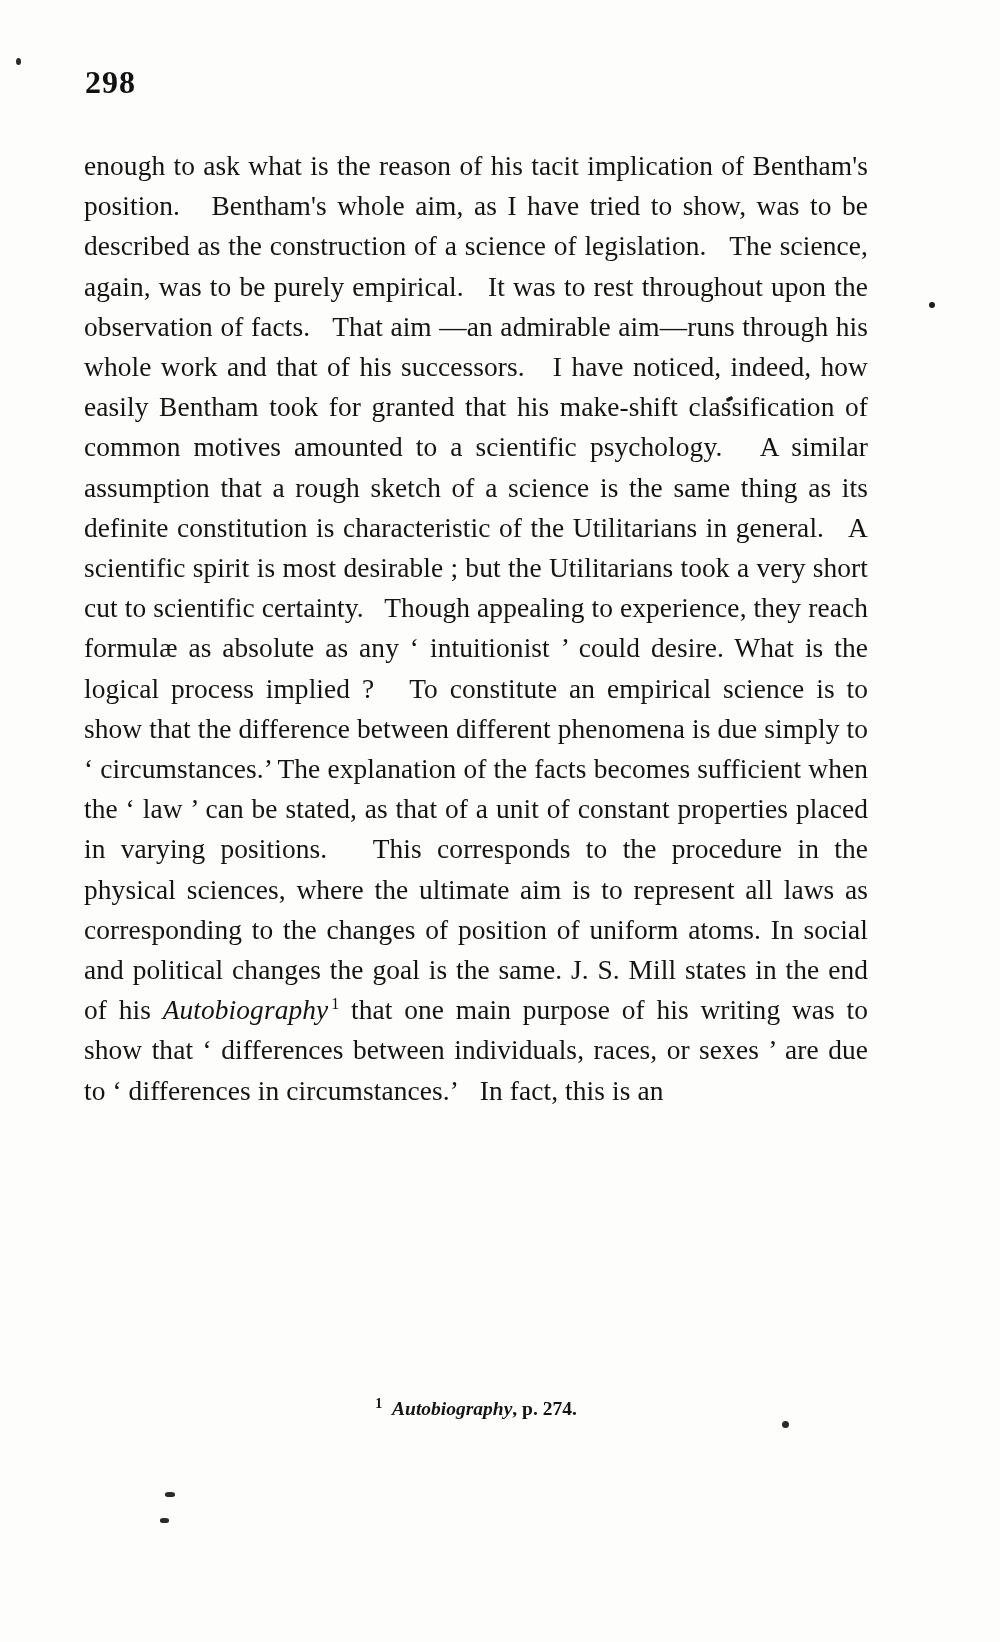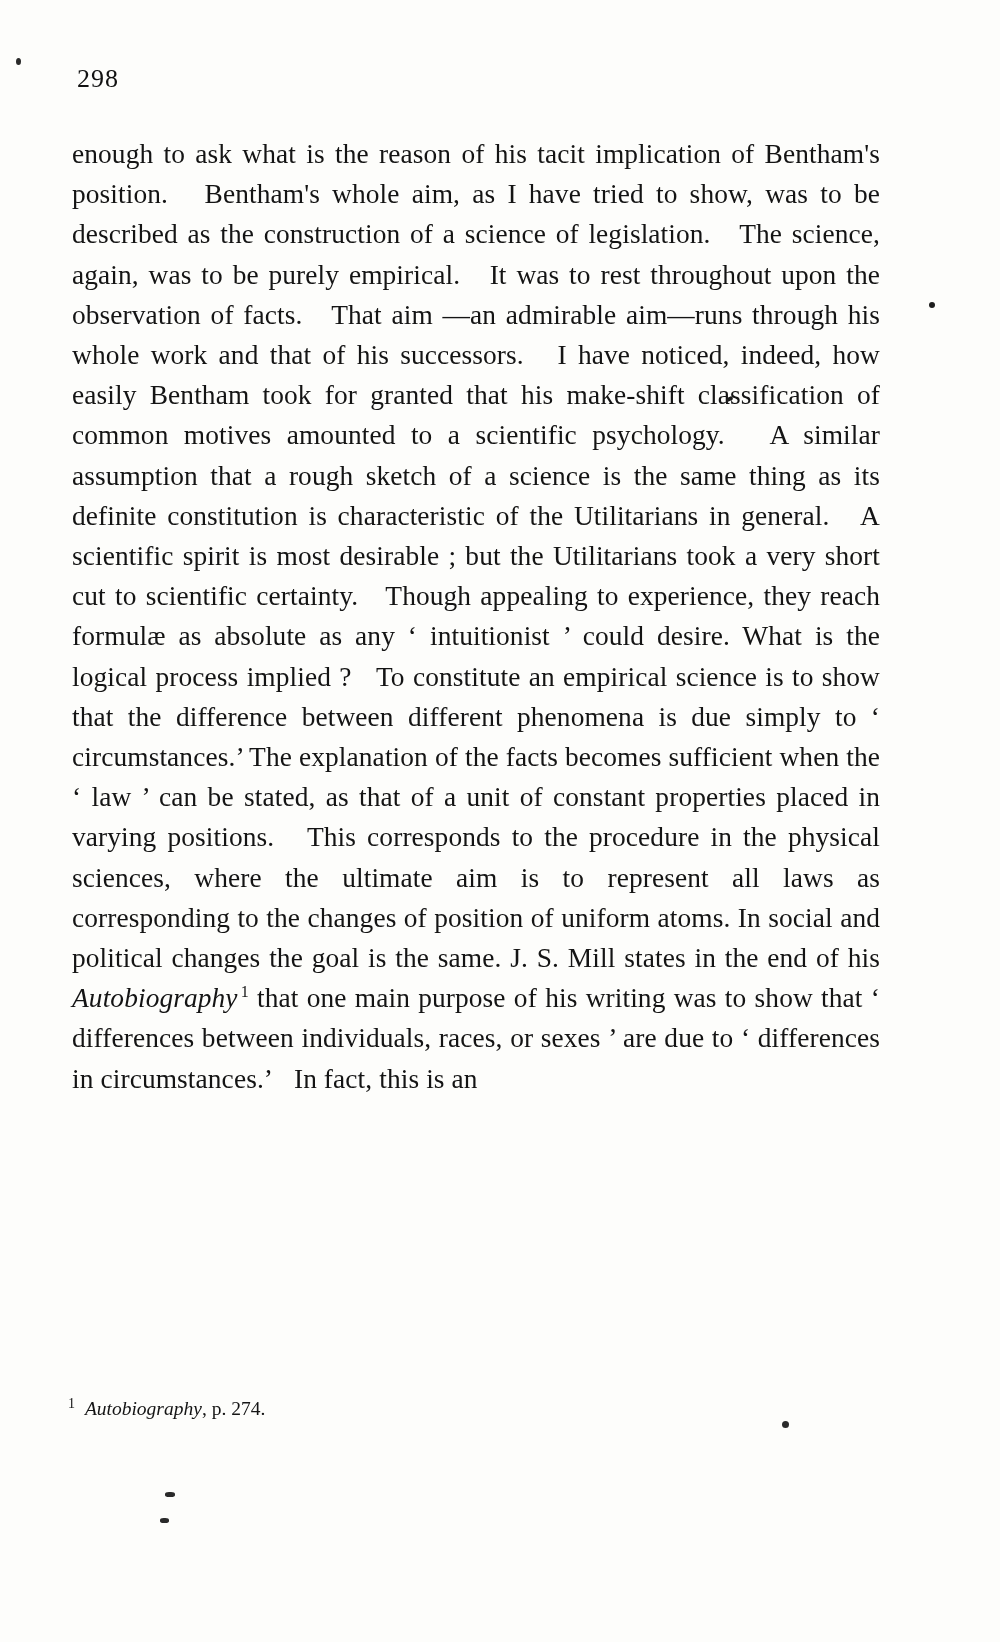--- a/index.html
+++ b/index.html
@@ -24,26 +24,27 @@
   }
   .header {
     position: absolute;
     top: 58px;
     left: 68px;
     width: 812px;
     height: 44px;
   }
   .folio {
     position: absolute;
-    left: 9px;
+    left: 17px;
     top: 6px;
-    font-size: 26px;
+    font-size: 32px;
     letter-spacing: 1px;
     font-family: "Liberation Serif", serif;
     color: #121212;
+    font-weight: bold;
   }
   .running-head {
     position: absolute;
     left: 0;
     top: 0;
     width: 812px;
     text-align: center;
     font-size: 31px;
     letter-spacing: 1.2px;
     color: #101010;
@@ -55,39 +56,40 @@
     left: 68px;
     width: 816px;
     font-size: 27.4px;
     line-height: 40.2px;
     text-align: justify;
     text-justify: inter-word;
     color: #141414;
     letter-spacing: 0.1px;
   }
   .body-text p {
-    margin: 4px;
+    margin: 16px;
   }
   .body-text i {
     font-style: italic;
   }
   sup.fn {
     font-size: 16px;
     vertical-align: super;
     line-height: 0;
     padding-left: 3px;
   }
   .footnote {
     position: absolute;
     top: 1398px;
     left: 68px;
     width: 816px;
-    text-align: left;
+    text-align: center;
     font-size: 19.5px;
     color: #141414;
+    font-weight: bold;
   }
   .footnote .fnum {
     font-size: 14px;
     vertical-align: super;
     line-height: 0;
     padding-right: 5px;
   }
   .footnote i { font-style: italic; }
   .speck {
     position: absolute;

